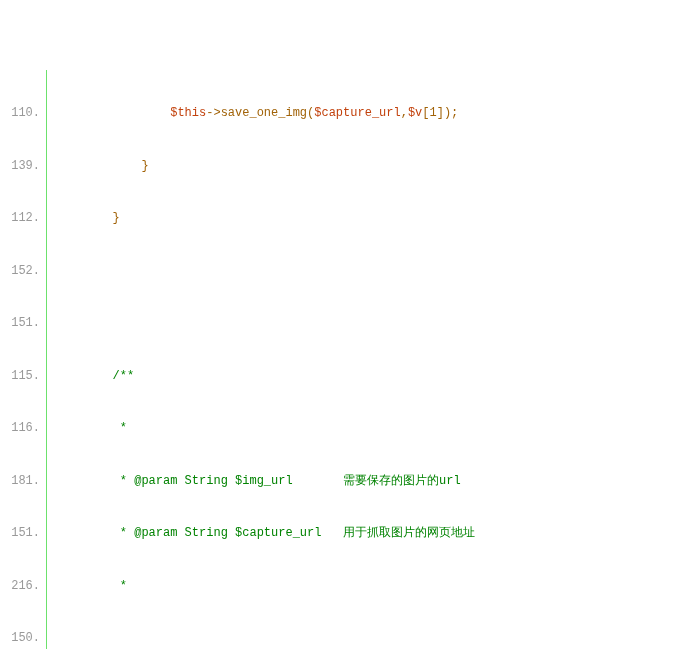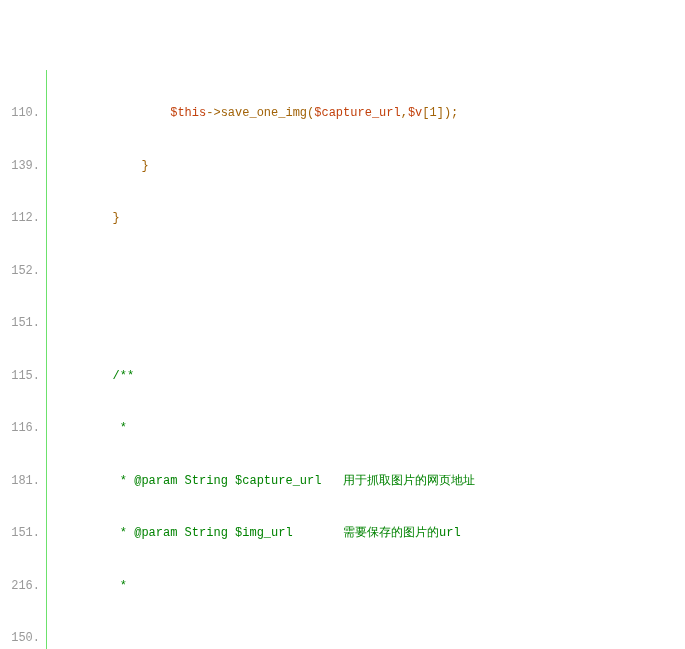--- a/index.html
+++ b/index.html
@@ -81,22 +81,22 @@
     
   </div>
   <div class="code">
     <div class="line"><span class="pl">                </span><span class="var">$this</span><span class="pl">-&gt;save_one_img(</span><span class="var">$capture_url</span><span class="pl">,</span><span class="var">$v</span><span class="pl">[1]);  </span></div>
     <div class="line pl">            }  </div>
     <div class="line pl">        }  </div>
     <div class="line pl">  </div>
     <div class="line pl">  </div>
     <div class="line cm">        /** </div>
     <div class="line cm">         * </div>
+    <div class="line cm">         * @param String $img_url       需要保存的图片的url </div>
     <div class="line cm">         * @param String $capture_url   用于抓取图片的网页地址 </div>
-    <div class="line cm">         * @param String $img_url       需要保存的图片的url </div>
     <div class="line cm">         * </div>
     
     
     
     
     
     
     
     
     

